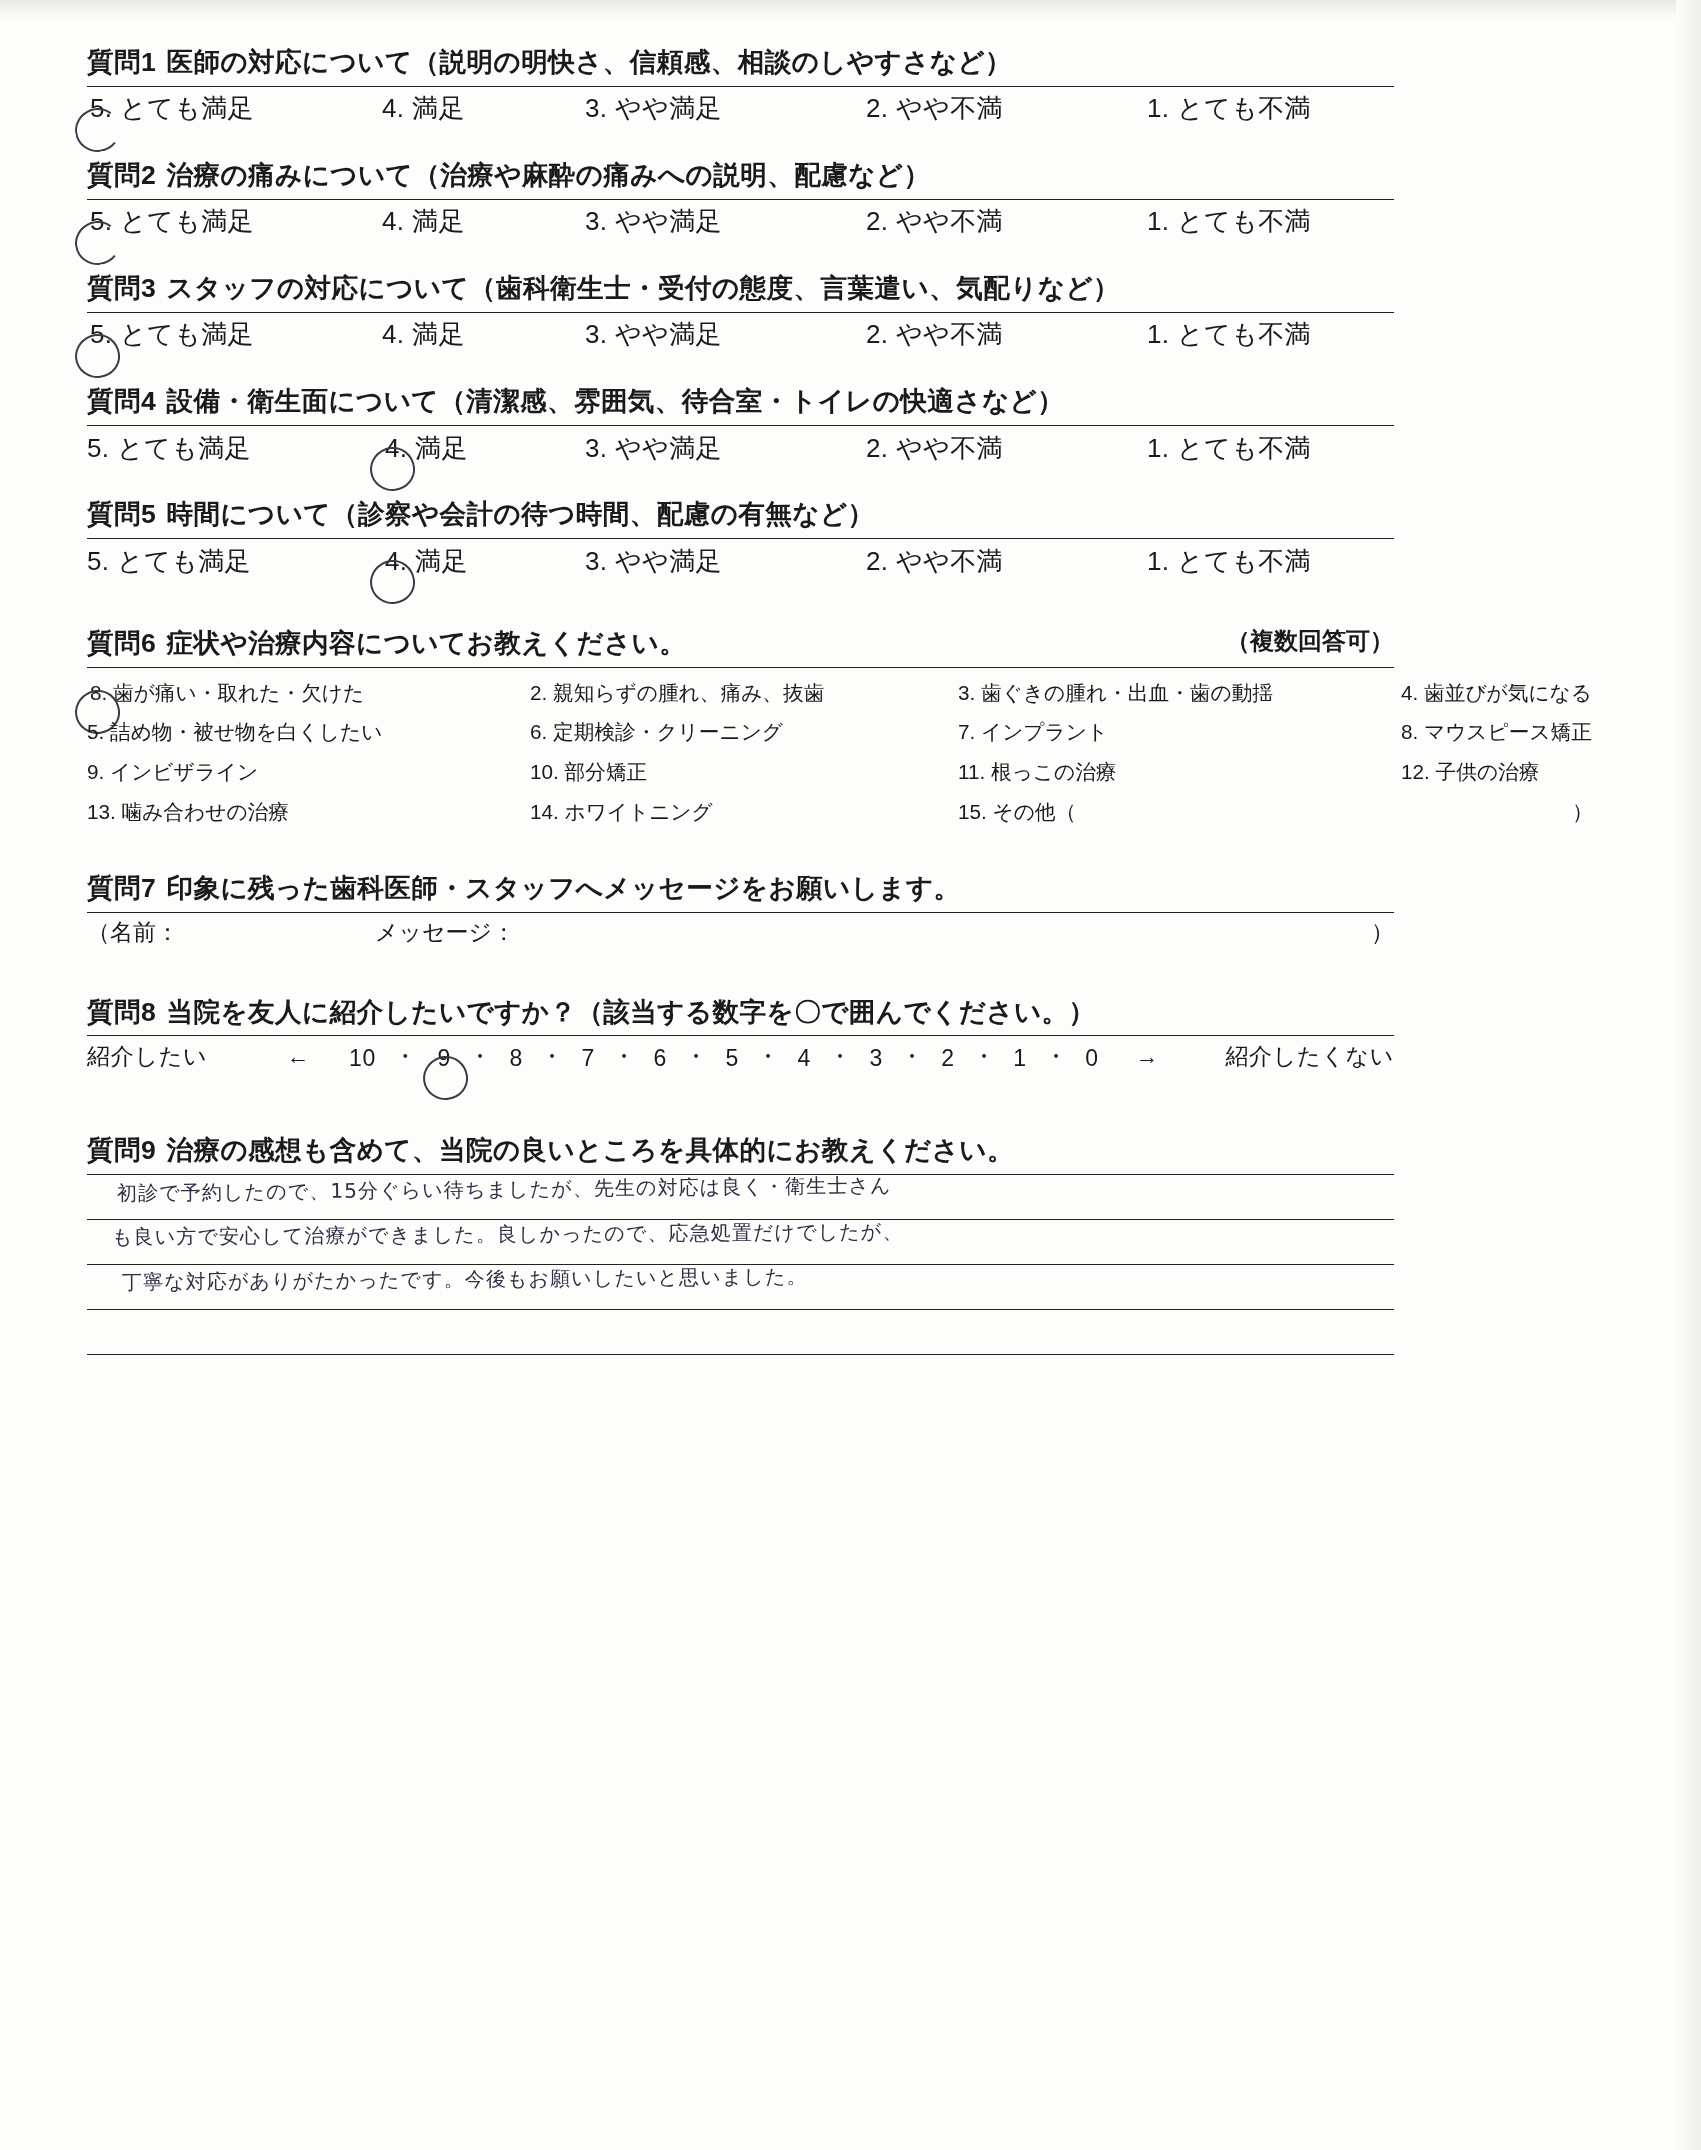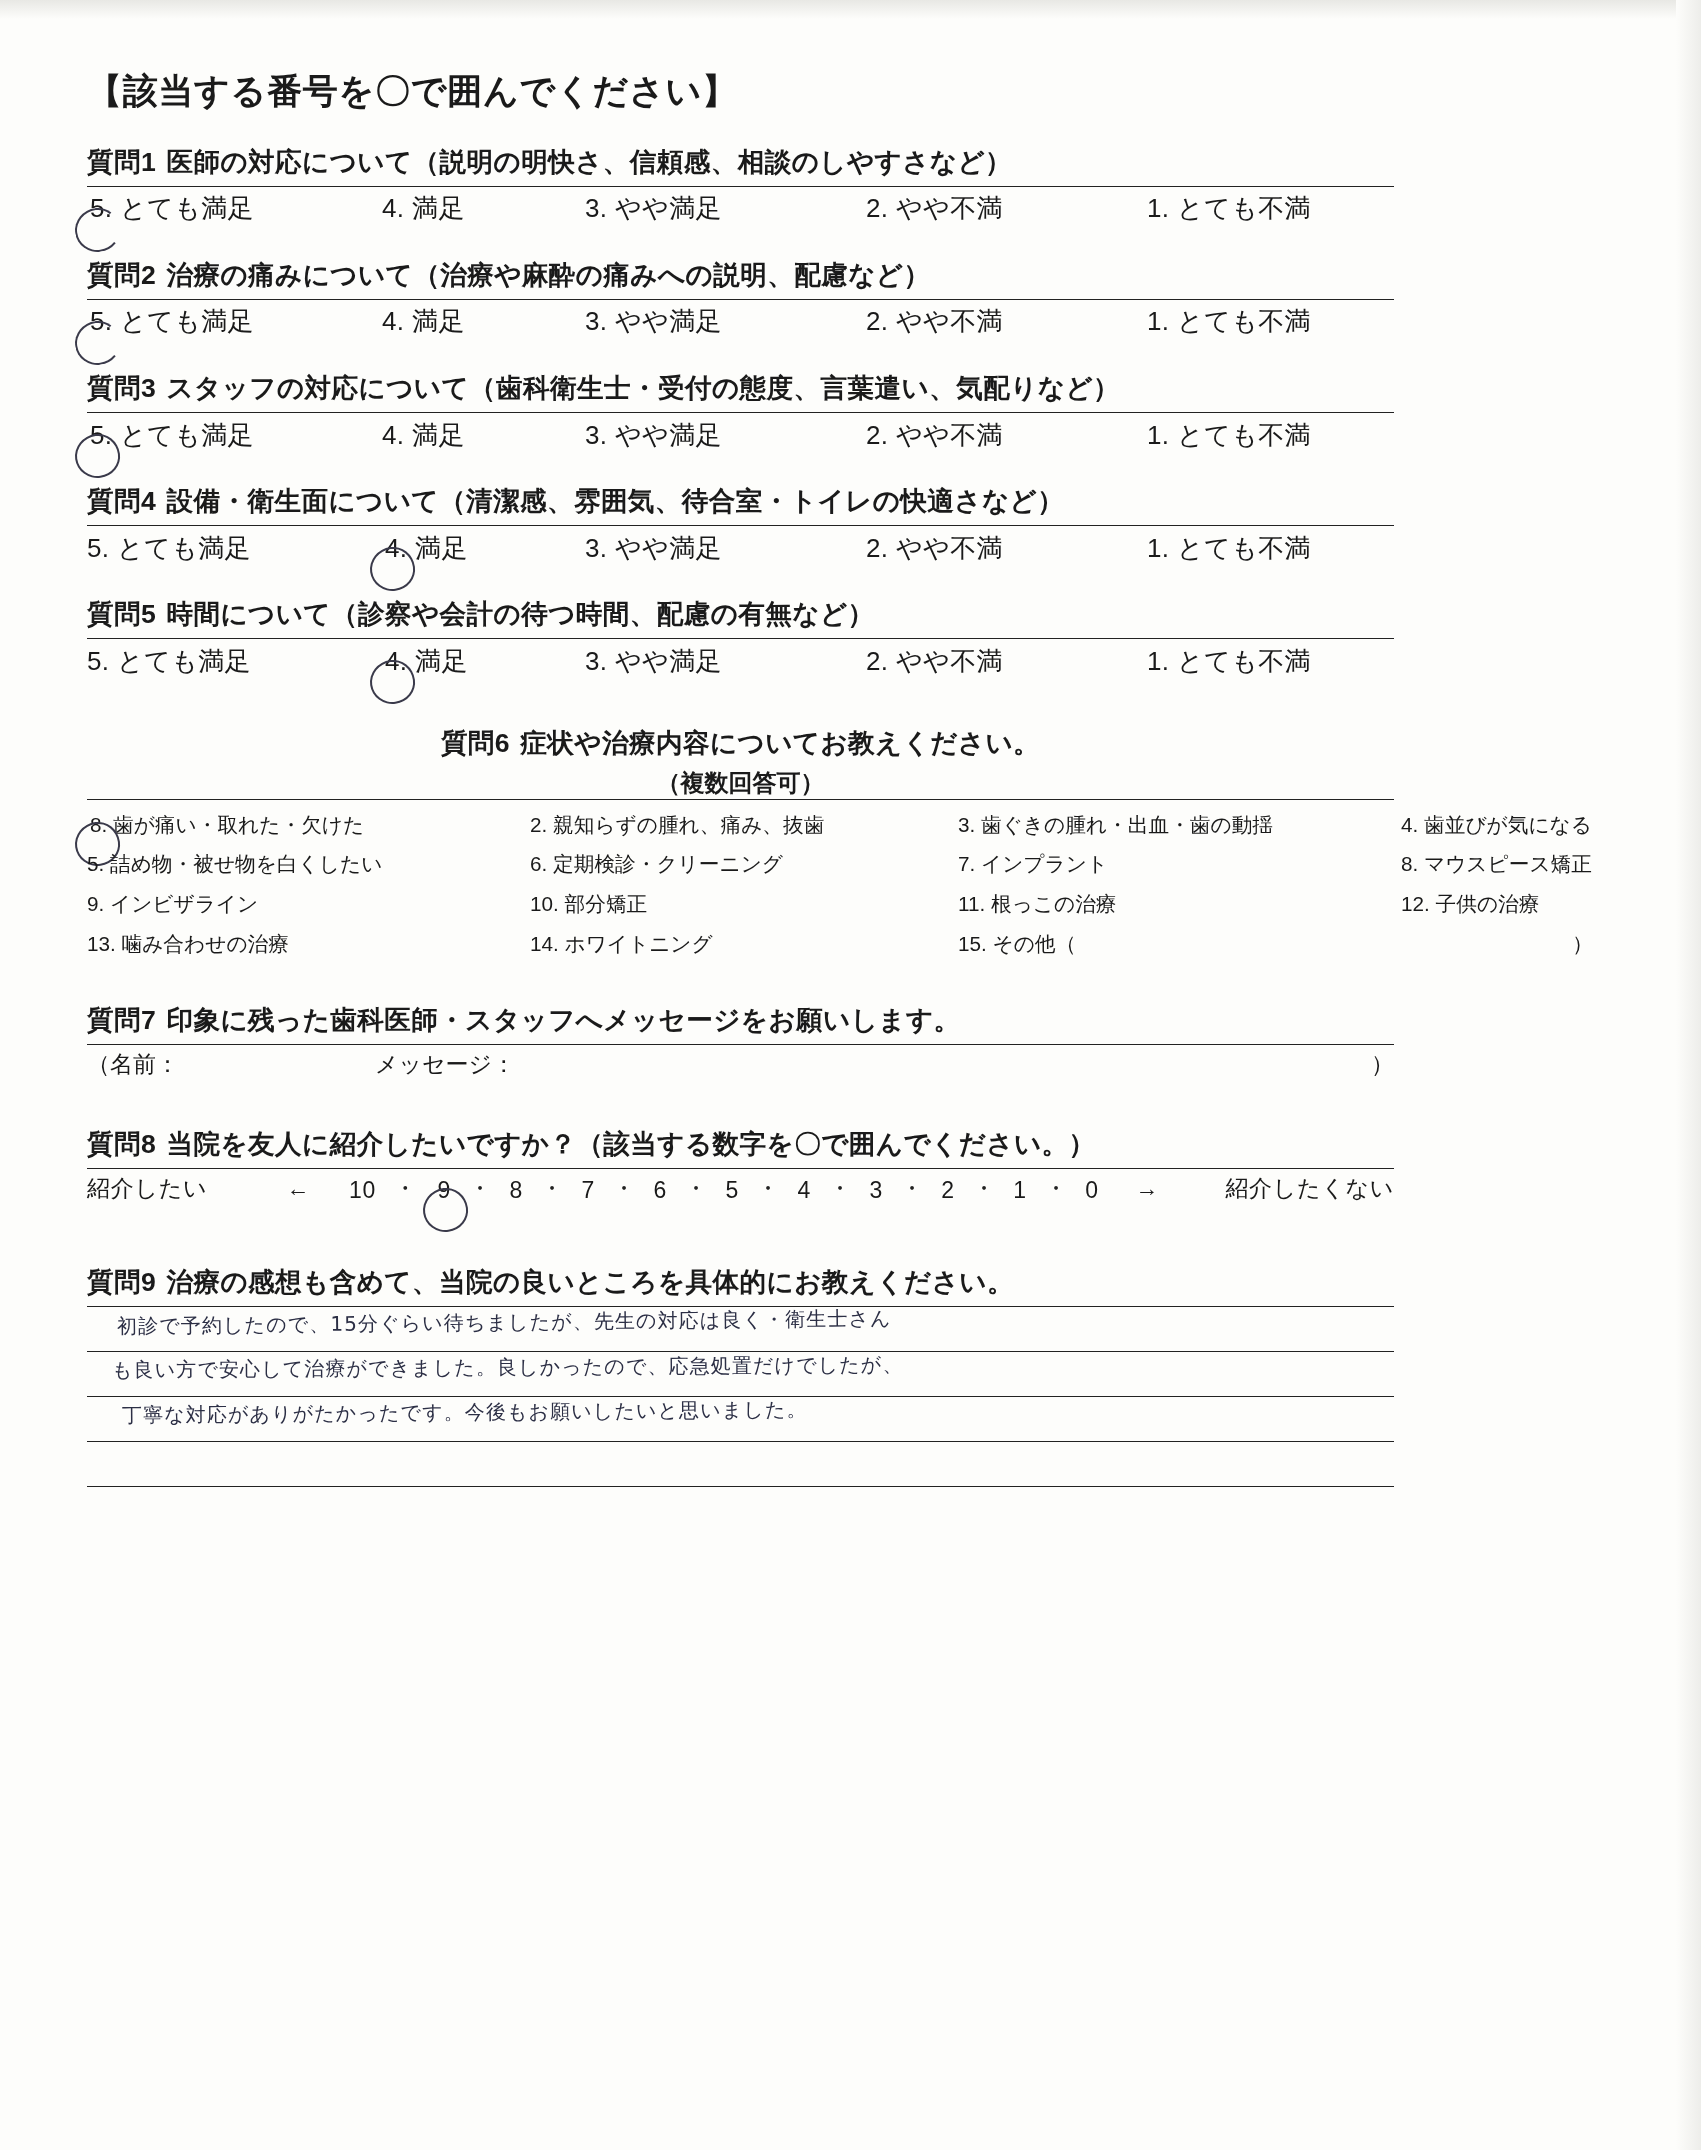--- a/index.html
+++ b/index.html
@@ -100,24 +100,23 @@
     transform: rotate(-8deg);
     pointer-events: none;
   }
   .circled.open::after {
     border-right-color: transparent;
   }
 
   
   .q6-head {
     display: flex;
-    align-items: center;
+    align-items: flex-start;
     justify-content: space-between;
     width: 1307px;
-    flex-direction: column;
   }
   .q6-note { font-size: 24px; font-weight: 600; }
   .q6-grid {
     display: grid;
     grid-template-columns: 443px 428px 443px auto;
     row-gap: 11.8px;
     font-size: 20.7px;
     padding-top: 5.9px;
     padding-bottom: 16px;
     width: 1307px;
@@ -189,21 +188,20 @@
   .hand.l3 { left: 35px; transform: rotate(-0.5deg); }
   .hand.q10 { left: 89px; transform: rotate(-0.5deg); }
   .spacer-sm { height: 16px; }
   .spacer-md { height: 29.5px; }
 </style>
 </head>
 <body>
 
 <div id="sheet">
 
-  <div class="doc-title">【該当する番号を〇で囲んでください】</div>
 
   <div class="q-block">
     <div class="q-head">
       <span class="q-num">質問1</span><span>医師の対応について（説明の明快さ、信頼感、相談のしやすさなど）</span>
     </div>
     <hr class="rule">
     <div class="opt-row">
       <span class="opt o1"><span class="circled open"></span><span>5. とても満足</span></span>
       <span class="opt o2">4. 満足</span>
       <span class="opt o3">3. やや満足</span>

